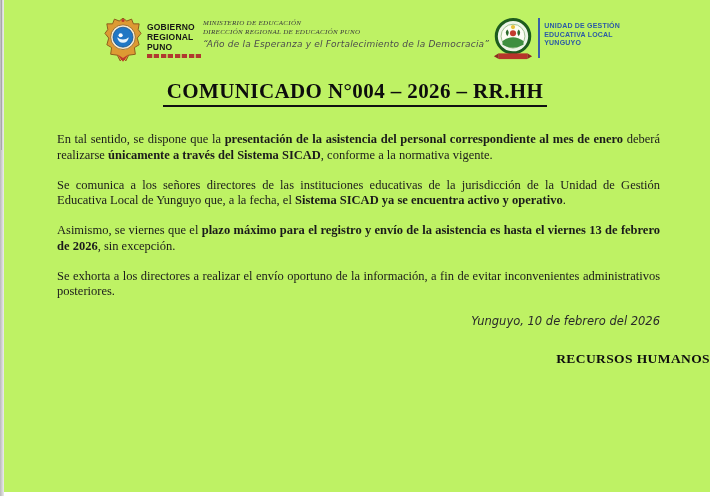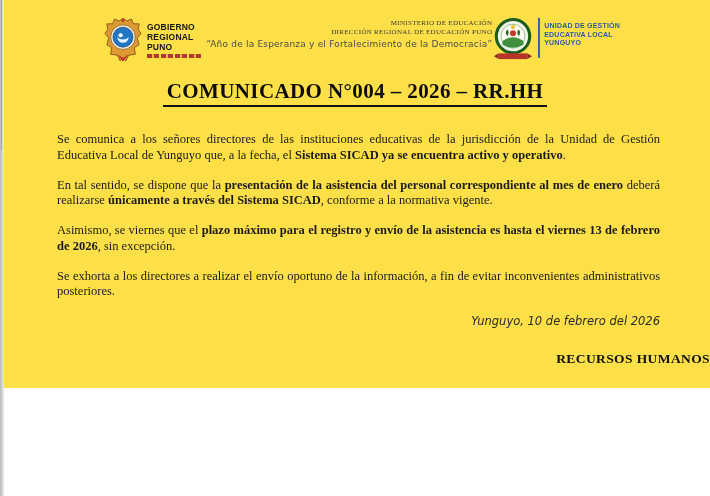--- a/index.html
+++ b/index.html
@@ -1,41 +1,41 @@
 <!DOCTYPE html>
 <html><head>
 <meta charset="utf-8">
 <style>
   html,body{margin:0;padding:0;}
   body{
     width:710px;height:496px;overflow:hidden;background:#ffffff;
     font-family:"Liberation Serif", serif;color:#1c1c1c;position:relative;
   }
-  .page{width:710px;height:388px;position:relative;background:#fde047;}
+  .page{width:710px;height:492px;position:relative;background:#bef264;}
   .edge-strip{
     position:absolute;left:0;top:0;width:4px;height:496px;
     background:linear-gradient(to right,#b9b9b9,#ececec);
   }
   .edge-line{
     position:absolute;left:1px;top:0;width:1px;height:150px;background:#8f8f8f;opacity:.6;
   }
   
   .header{display:flex;align-items:flex-start;padding:16px 90px 0 104px;}
   .logo-group{display:flex;align-items:flex-start;gap:5px;}
   .left-text{padding-top:6px;}
   .left-text .ln{
     font-family:"Liberation Sans",sans-serif;font-weight:bold;font-size:8.5px;
     line-height:10px;color:#161616;letter-spacing:.2px;
   }
   .tagline-squiggle{
     margin-top:2px;width:56px;height:4px;
     background:repeating-linear-gradient(90deg,#b0392f 0 5px,rgba(176,57,47,.25) 5px 7px,#b0392f 7px 12px,rgba(0,0,0,0) 12px 14px);
     filter:blur(.4px);
   }
-  .center-head{flex:1;text-align:right;padding-top:3px;}
+  .center-head{flex:1;text-align:left;padding-top:3px;font-style:italic;}
   .mline1,.mline2{font-size:7px;letter-spacing:.3px;color:#3a3a3a;line-height:8.5px;}
   .mline3{font-size:10.5px;font-weight:bold;color:#111;letter-spacing:.2px;line-height:13px;margin-top:1px;}
   .motto{
     font-family:"DejaVu Sans",sans-serif;font-size:9px;color:#4c4c4c;
     margin-top:3px;letter-spacing:.2px;
   }
   .right-group{display:flex;align-items:flex-start;gap:4px;}
   .blue-divider{width:2px;height:40px;background:#3a62a8;margin-top:2px;}
   .right-text{padding-top:6px;}
   .right-text .ln{
@@ -114,22 +114,22 @@
         <div class="ln">YUNGUYO</div>
       </div>
     </div>
   </div>
 
   <div class="title-wrap">
     <span class="doc-title">COMUNICADO N°004 – 2026 – RR.HH</span>
   </div>
 
   <div class="body-text">
+      <p><span>En tal sentido, se dispone que la </span><span class="b">presentación de la asistencia del personal correspondiente al mes de enero</span><span> deberá realizarse </span><span class="b">únicamente a través del Sistema SICAD</span><span>, conforme a la normativa vigente.</span></p>
       <p><span>Se comunica a los señores directores de las instituciones educativas de la jurisdicción de la Unidad de Gestión Educativa Local de Yunguyo que, a la fecha, el </span><span class="b">Sistema SICAD ya se encuentra activo y operativo</span><span>.</span></p>
-      <p><span>En tal sentido, se dispone que la </span><span class="b">presentación de la asistencia del personal correspondiente al mes de enero</span><span> deberá realizarse </span><span class="b">únicamente a través del Sistema SICAD</span><span>, conforme a la normativa vigente.</span></p>
       <p><span>Asimismo, se viernes que el </span><span class="b">plazo máximo para el registro y envío de la asistencia es hasta el viernes 13 de febrero de 2026</span><span>, sin excepción.</span></p>
       <p><span>Se exhorta a los directores a realizar el envío oportuno de la información, a fin de evitar inconvenientes administrativos posteriores.</span></p>
     </div>
 
   <div class="date-line">Yunguyo, 10 de febrero del 2026</div>
 
   <div class="signature">RECURSOS HUMANOS</div>
 </div>
 
 </body></html>

